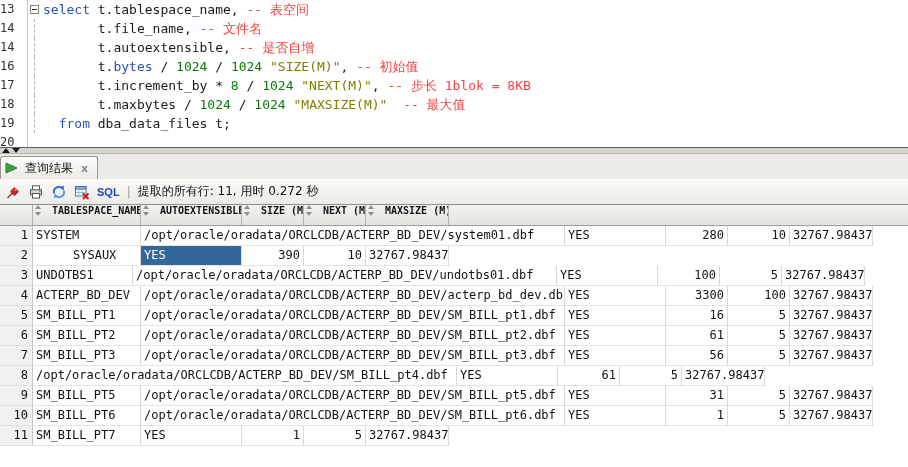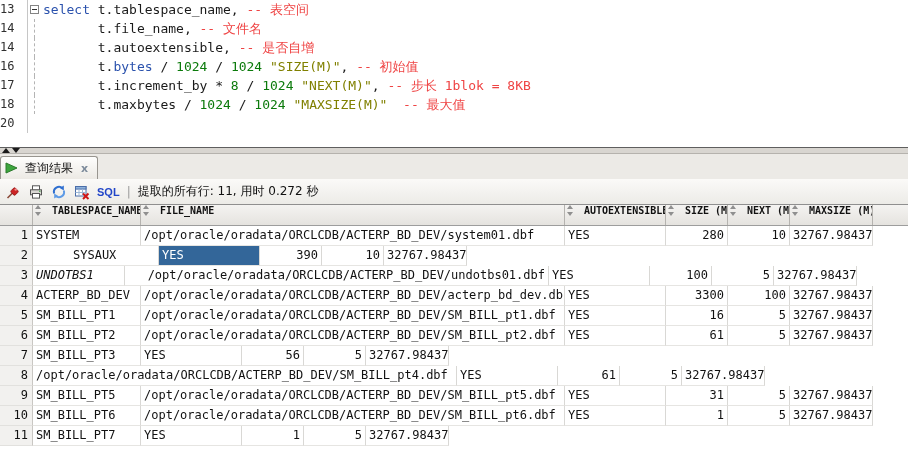--- a/index.html
+++ b/index.html
@@ -74,20 +74,21 @@
 </head>
 <body>
 
 <div class="editor" id="editor">
     <div class="editor-line"><span class="ln">13</span><span class="fold"><span class="fold-box"></span></span><span class="code"><span class="seg-kw">select</span><span class="seg-plain"> t.tablespace_name, </span><span class="seg-cmt">-- 表空间</span></span></div>
     <div class="editor-line"><span class="ln">14</span><span class="fold"><span class="fold-guide"></span></span><span class="code"><span class="seg-plain">       t.file_name, </span><span class="seg-cmt">-- 文件名</span></span></div>
     <div class="editor-line"><span class="ln">14</span><span class="fold"><span class="fold-guide"></span></span><span class="code"><span class="seg-plain">       t.autoextensible, </span><span class="seg-cmt">-- 是否自增</span></span></div>
     <div class="editor-line"><span class="ln">16</span><span class="fold"><span class="fold-guide"></span></span><span class="code"><span class="seg-plain">       t.</span><span class="seg-kw">bytes</span><span class="seg-plain"> / </span><span class="seg-num">1024</span><span class="seg-plain"> / </span><span class="seg-num">1024</span><span class="seg-plain"> </span><span class="seg-str">"SIZE(M)"</span><span class="seg-plain">, </span><span class="seg-cmt">-- 初始值</span></span></div>
     <div class="editor-line"><span class="ln">17</span><span class="fold"><span class="fold-guide"></span></span><span class="code"><span class="seg-plain">       t.increment_by * </span><span class="seg-num">8</span><span class="seg-plain"> / </span><span class="seg-num">1024</span><span class="seg-plain"> </span><span class="seg-str">"NEXT(M)"</span><span class="seg-plain">, </span><span class="seg-cmt">-- 步长 1blok = 8KB</span></span></div>
     <div class="editor-line"><span class="ln">18</span><span class="fold"><span class="fold-guide"></span></span><span class="code"><span class="seg-plain">       t.maxbytes / </span><span class="seg-num">1024</span><span class="seg-plain"> / </span><span class="seg-num">1024</span><span class="seg-plain"> </span><span class="seg-str">"MAXSIZE(M)"</span><span class="seg-plain">  </span><span class="seg-cmt">-- 最大值</span></span></div>
+    <div class="editor-line"><span class="ln">19</span><span class="fold"><span class="fold-guide"></span></span><span class="code"><span class="seg-plain">  </span><span class="seg-kw">from</span><span class="seg-plain"> dba_data_files t;</span></span></div>
     <div class="editor-line"><span class="ln">20</span><span class="fold"></span><span class="code"></span></div>
   </div>
 
 <div class="splitter">
   <span class="tri tri-up"></span>
   <span class="tri tri-down"></span>
 </div>
 
 <div class="tabbar">
   <div class="tab">
@@ -127,49 +128,48 @@
     <line x1="14.5" y1="9.5" x2="9" y2="15" stroke="#cf1616" stroke-width="2"></line>
   </svg>
   <span class="sql-label">SQL</span>
   <span class="tb-sep">|</span>
   <span class="status-text">提取的所有行: 11, 用时 0.272 秒</span>
 </div>
 
 <div class="grid-header" id="grid-header">
     <div class="hcell rn"></div>
     <div class="hcell" style="width: 108px;"><span class="sort-icon"></span><span>TABLESPACE_NAME</span></div>
-    <div class="hcell" style="width: 424px;"><span class="sort-icon"></span><span>FILE_NAME</span></div>
     <div class="hcell" style="width: 101px;"><span class="sort-icon"></span><span>AUTOEXTENSIBLE</span></div>
     <div class="hcell" style="width: 62px;"><span class="sort-icon"></span><span>SIZE (M)</span></div>
     <div class="hcell" style="width: 62px;"><span class="sort-icon"></span><span>NEXT (M)</span></div>
     <div class="hcell" style="width: 83px;"><span class="sort-icon"></span><span>MAXSIZE (M)</span></div>
     <div class="hcell filler"></div>
   </div>
 <div class="grid-body" id="grid-body">
     <div class="grid-row">
       <div class="rncell">1</div>
       <div class="dcell" style="width: 108px;">SYSTEM</div>
       <div class="dcell" style="width: 424px;">/opt/oracle/oradata/ORCLCDB/ACTERP_BD_DEV/system01.dbf</div>
       <div class="dcell" style="width: 101px;">YES</div>
       <div class="dcell align-right" style="width: 62px;">280</div>
       <div class="dcell align-right" style="width: 62px;">10</div>
       <div class="dcell align-right" style="width: 83px;">32767.984375</div>
     </div>
     <div class="grid-row">
       <div class="rncell">2</div>
-      <div class="dcell" style="width: 126px; padding-left: 40px;">SYSAUX</div>
+      <div class="dcell" style="width: 108px; padding-left: 40px;">SYSAUX</div>
       <div class="dcell selected" style="width: 101px; background: rgb(51, 102, 153);">YES</div>
       <div class="dcell align-right" style="width: 62px;">390</div>
       <div class="dcell align-right" style="width: 62px;">10</div>
       <div class="dcell align-right" style="width: 83px;">32767.984375</div>
     </div>
     <div class="grid-row">
       <div class="rncell">3</div>
-      <div class="dcell" style="width: 92px; font-style: italic;">UNDOTBS1</div>
-      <div class="dcell" style="width: 424px; text-align: right;">/opt/oracle/oradata/ORCLCDB/ACTERP_BD_DEV/undotbs01.dbf</div>
+      <div class="dcell" style="width: 100px;">UNDOTBS1</div>
+      <div class="dcell" style="width: 424px;">/opt/oracle/oradata/ORCLCDB/ACTERP_BD_DEV/undotbs01.dbf</div>
       <div class="dcell" style="width: 101px;">YES</div>
       <div class="dcell align-right" style="width: 62px;">100</div>
       <div class="dcell align-right" style="width: 62px;">5</div>
       <div class="dcell align-right" style="width: 83px;">32767.984375</div>
     </div>
     <div class="grid-row">
       <div class="rncell">4</div>
       <div class="dcell" style="width: 108px;">ACTERP_BD_DEV</div>
       <div class="dcell" style="width: 424px;">/opt/oracle/oradata/ORCLCDB/ACTERP_BD_DEV/acterp_bd_dev.dbf</div>
       <div class="dcell" style="width: 101px;">YES</div>
@@ -191,20 +191,21 @@
       <div class="dcell" style="width: 108px;">SM_BILL_PT2</div>
       <div class="dcell" style="width: 424px;">/opt/oracle/oradata/ORCLCDB/ACTERP_BD_DEV/SM_BILL_pt2.dbf</div>
       <div class="dcell" style="width: 101px;">YES</div>
       <div class="dcell align-right" style="width: 62px;">61</div>
       <div class="dcell align-right" style="width: 62px;">5</div>
       <div class="dcell align-right" style="width: 83px;">32767.984375</div>
     </div>
     <div class="grid-row">
       <div class="rncell">7</div>
       <div class="dcell" style="width: 108px;">SM_BILL_PT3</div>
+      <div class="dcell" style="width: 424px;">/opt/oracle/oradata/ORCLCDB/ACTERP_BD_DEV/SM_BILL_pt3.dbf</div>
       <div class="dcell" style="width: 101px;">YES</div>
       <div class="dcell align-right" style="width: 62px;">56</div>
       <div class="dcell align-right" style="width: 62px;">5</div>
       <div class="dcell align-right" style="width: 83px;">32767.984375</div>
     </div>
     <div class="grid-row">
       <div class="rncell">8</div>
       <div class="dcell" style="width: 424px;">/opt/oracle/oradata/ORCLCDB/ACTERP_BD_DEV/SM_BILL_pt4.dbf</div>
       <div class="dcell" style="width: 101px;">YES</div>
       <div class="dcell align-right" style="width: 62px;">61</div>

